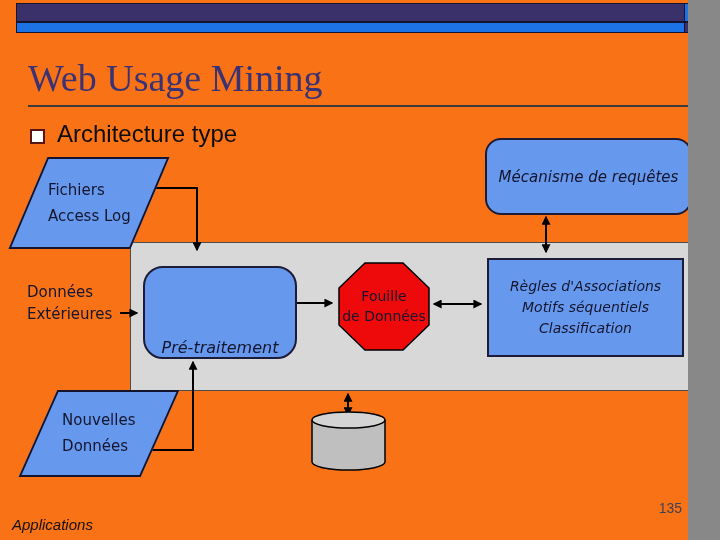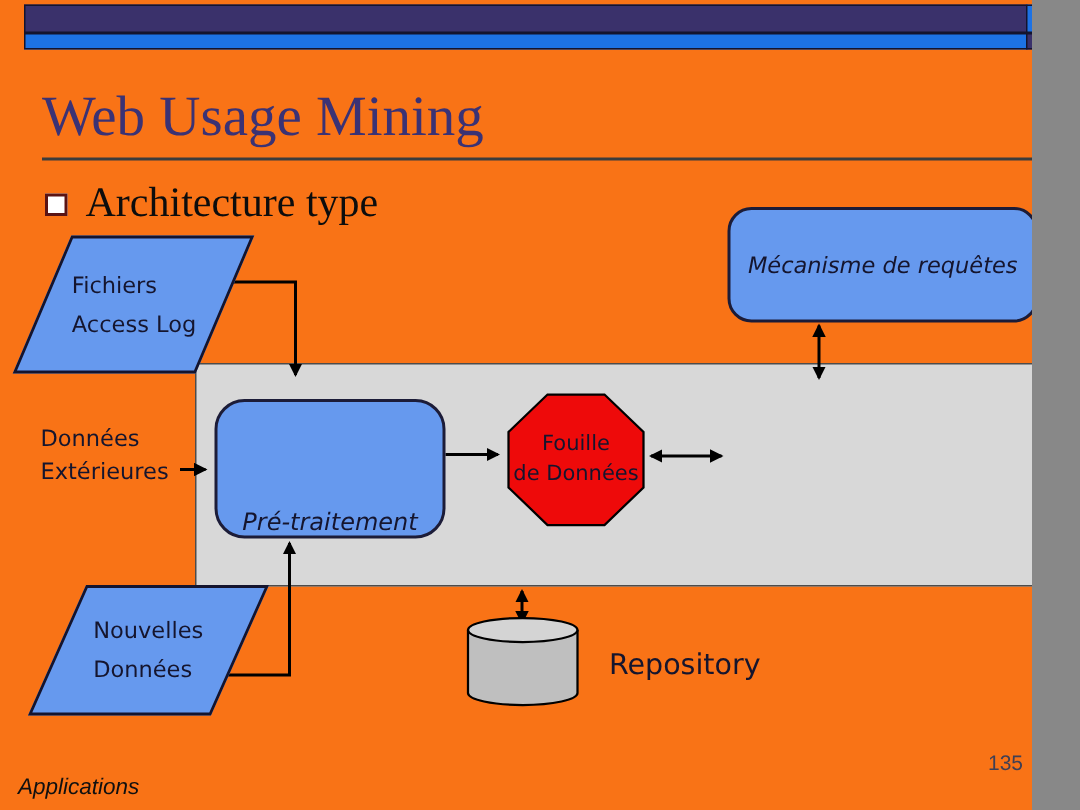--- a/index.html
+++ b/index.html
@@ -11,22 +11,22 @@
   .bar-dark{position:absolute;left:16px;top:3px;width:667px;height:17px;background:#3a316b;border:1px solid #14142e;}
   .bar-dark-cap{position:absolute;left:684px;top:3px;width:16px;height:17px;background:#1d72e4;border:1px solid #14142e;}
   .bar-blue{position:absolute;left:16px;top:22px;width:667px;height:9px;background:#1d72e4;border:1px solid #14142e;}
   .bar-blue-cap{position:absolute;left:684px;top:22px;width:15px;height:9px;background:#3a316b;border:1px solid #14142e;}
   
   .title{position:absolute;left:28px;top:56px;font-family:"Liberation Serif",serif;
     font-size:38px;color:#3b3274;white-space:nowrap;}
   .title-rule{position:absolute;left:28px;top:105px;width:666px;height:2px;background:#3c3c3c;}
   
   .bullet-square{position:absolute;left:30px;top:129px;width:11px;height:11px;border:2px solid #5a1414;background:#fff;}
-  .bullet-text{position:absolute;left:57px;top:120px;font-family:Liberation Serif, serif;
-    font-size:28px;color:#0d0d0d;white-space:nowrap;}
+  .bullet-text{position:absolute;left:57px;top:120px;font-family:Liberation Sans, sans-serif;
+    font-size:24px;color:#0d0d0d;white-space:nowrap;}
   
   .gray-panel{position:absolute;left:130px;top:242px;width:563px;height:147px;background:#d8d8d8;border:1px solid #4c4c4c;}
   .dgm-text{color:#15152e;font-style:italic;}
   .blue-box{position:absolute;background:#6699ee;border:2px solid #1c1c38;
     display:flex;align-items:center;justify-content:center;text-align:center;}
   .box-mecanisme{left:485px;top:138px;width:203px;height:73px;border-radius:16px;font-size:15px;}
   .box-pretrait{left:143px;top:266px;width:150px;height:89px;border-radius:20px;font-size:16px;align-items:flex-end;}
   .box-regles{left:487px;top:258px;width:193px;height:95px;border-radius:0;font-size:14px;line-height:1.5;}
   .pgram{position:absolute;background:#6699ee;border:2px solid #14142e;
     display:flex;align-items:center;justify-content:center;}
@@ -111,26 +111,32 @@
     <span>Pré-traitement</span>
   </div>
 
   <div class="octagon-text">
     <div>
       <div>Fouille</div>
       <div>de Données</div>
     </div>
   </div>
 
+  <div class="blue-box box-regles dgm-text">
+    <div>
+      <div>Règles d'Associations</div>
+      <div>Motifs séquentiels</div>
+      <div>Classification</div>
+    </div>
+  </div>
 
   <div class="pgram pgram2">
     <div class="pgram-inner">
       <div>Nouvelles</div>
       <div>Données</div>
     </div>
   </div>
 
-  <div class="label-repository">Repository</div>
 
   <div class="page-number">135</div>
   <div class="footer-label">Applications</div>
 
 </div>
 
 </body></html>

